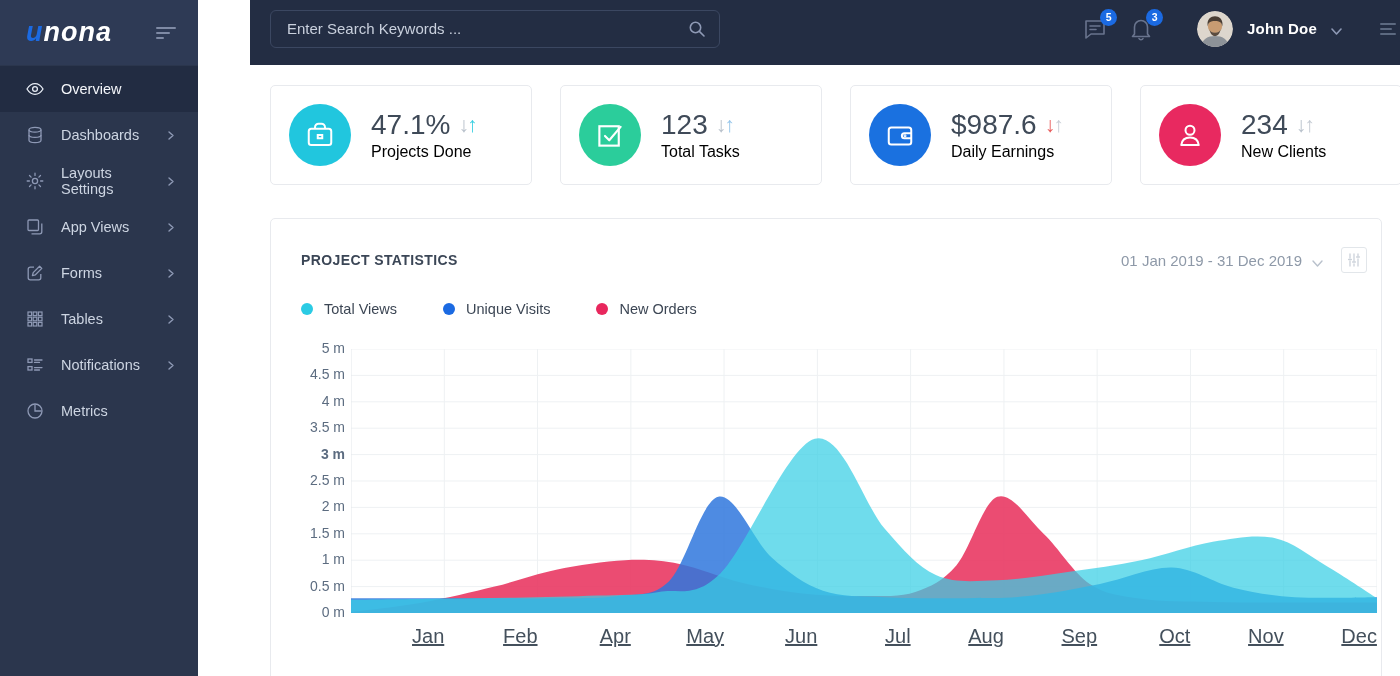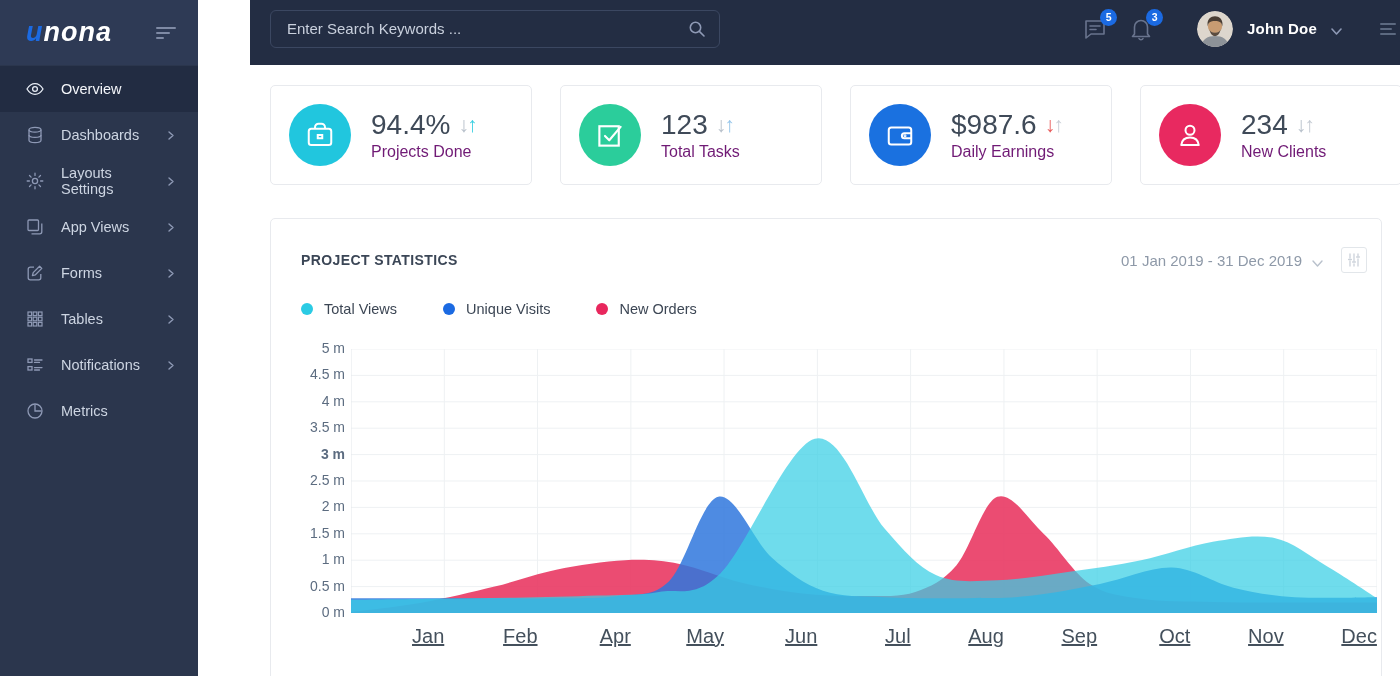--- a/index.html
+++ b/index.html
@@ -46,21 +46,21 @@
 
   
   .main { margin-left:250px; padding-top:65px; width:1150px; }
   .cards { display:flex; gap:28px; margin:20px 0 0 20px; }
   .card { width:262px; height:100px; background:#fff; border:1px solid #e8eaee; border-radius:5px;
     display:flex; align-items:center; padding:0 18px; flex:0 0 auto; }
   .stat-icon { width:62px; height:62px; border-radius:50%; display:flex; align-items:center; justify-content:center; margin-right:20px; flex:0 0 auto; }
   .stat-icon svg { width:30px; height:30px; }
   .stat-value { font-size:28px; color:#3f4a58; display:flex; align-items:center; }
   .stat-value .arrows { font-size:21px; font-weight:700; margin-left:8px; letter-spacing:-2px; }
-  .stat-label { font-size:16px; color:#701a75; margin-top:2px; }
+  .stat-label { font-size:16px; color:#000000; margin-top:2px; }
 
   .panel { margin:33px 18px 0 20px; background:#fff; border:1px solid #e8eaee; border-radius:5px;
     padding:28px 4px 0 30px; min-height:480px; }
   .panel-head { display:flex; align-items:center; margin-right:10px; }
   .panel-title { font-size:14px; font-weight:700; color:#3b4656; letter-spacing:.4px; }
   .panel-tools { margin-left:auto; display:flex; align-items:center; }
   .date-range { display:flex; align-items:center; color:#8e99a8; font-size:15px; cursor:pointer; }
   .date-range .d-chev { width:11px; height:11px; color:#b9c1cc; margin-left:10px; }
   .filter-btn { width:26px; height:26px; background:#fff; border:1px solid #e2e6ea; border-radius:3px;
     margin-left:18px; display:flex; align-items:center; justify-content:center; color:#ccd2da; cursor:pointer; }
@@ -273,21 +273,21 @@
         <div class="card">
           <div class="stat-icon" style="background:#21c6de">
             <svg viewBox="0 0 24 24" fill="none" stroke="#fff" stroke-width="1.6">
               <rect x="3" y="7" width="18" height="13" rx="2"></rect>
               <path d="M8 7V5.8A2.8 2.8 0 0 1 10.8 3h2.4A2.8 2.8 0 0 1 16 5.8V7"></path>
               <rect x="10.2" y="12" width="3.6" height="2.6"></rect>
             </svg>
           </div>
           <div class="stat-body">
             <div class="stat-value">
-              <span>94.4%</span>
+              <span>47.1%</span>
               <span class="arrows"><span style="color:#b9c2cc">↓</span><span style="color:#39cfe1">↑</span></span>
             </div>
             <div class="stat-label">Projects Done</div>
           </div>
         </div>
         <div class="card">
           <div class="stat-icon" style="background:#2bcd9b">
             <svg viewBox="0 0 24 24" fill="none" stroke="#fff" stroke-width="1.7">
               <rect x="3.5" y="5" width="15.5" height="15.5"></rect>
               <path d="M8 12.8l3.4 3.4L20.5 5.5" stroke-linecap="round" stroke-linejoin="round"></path>

